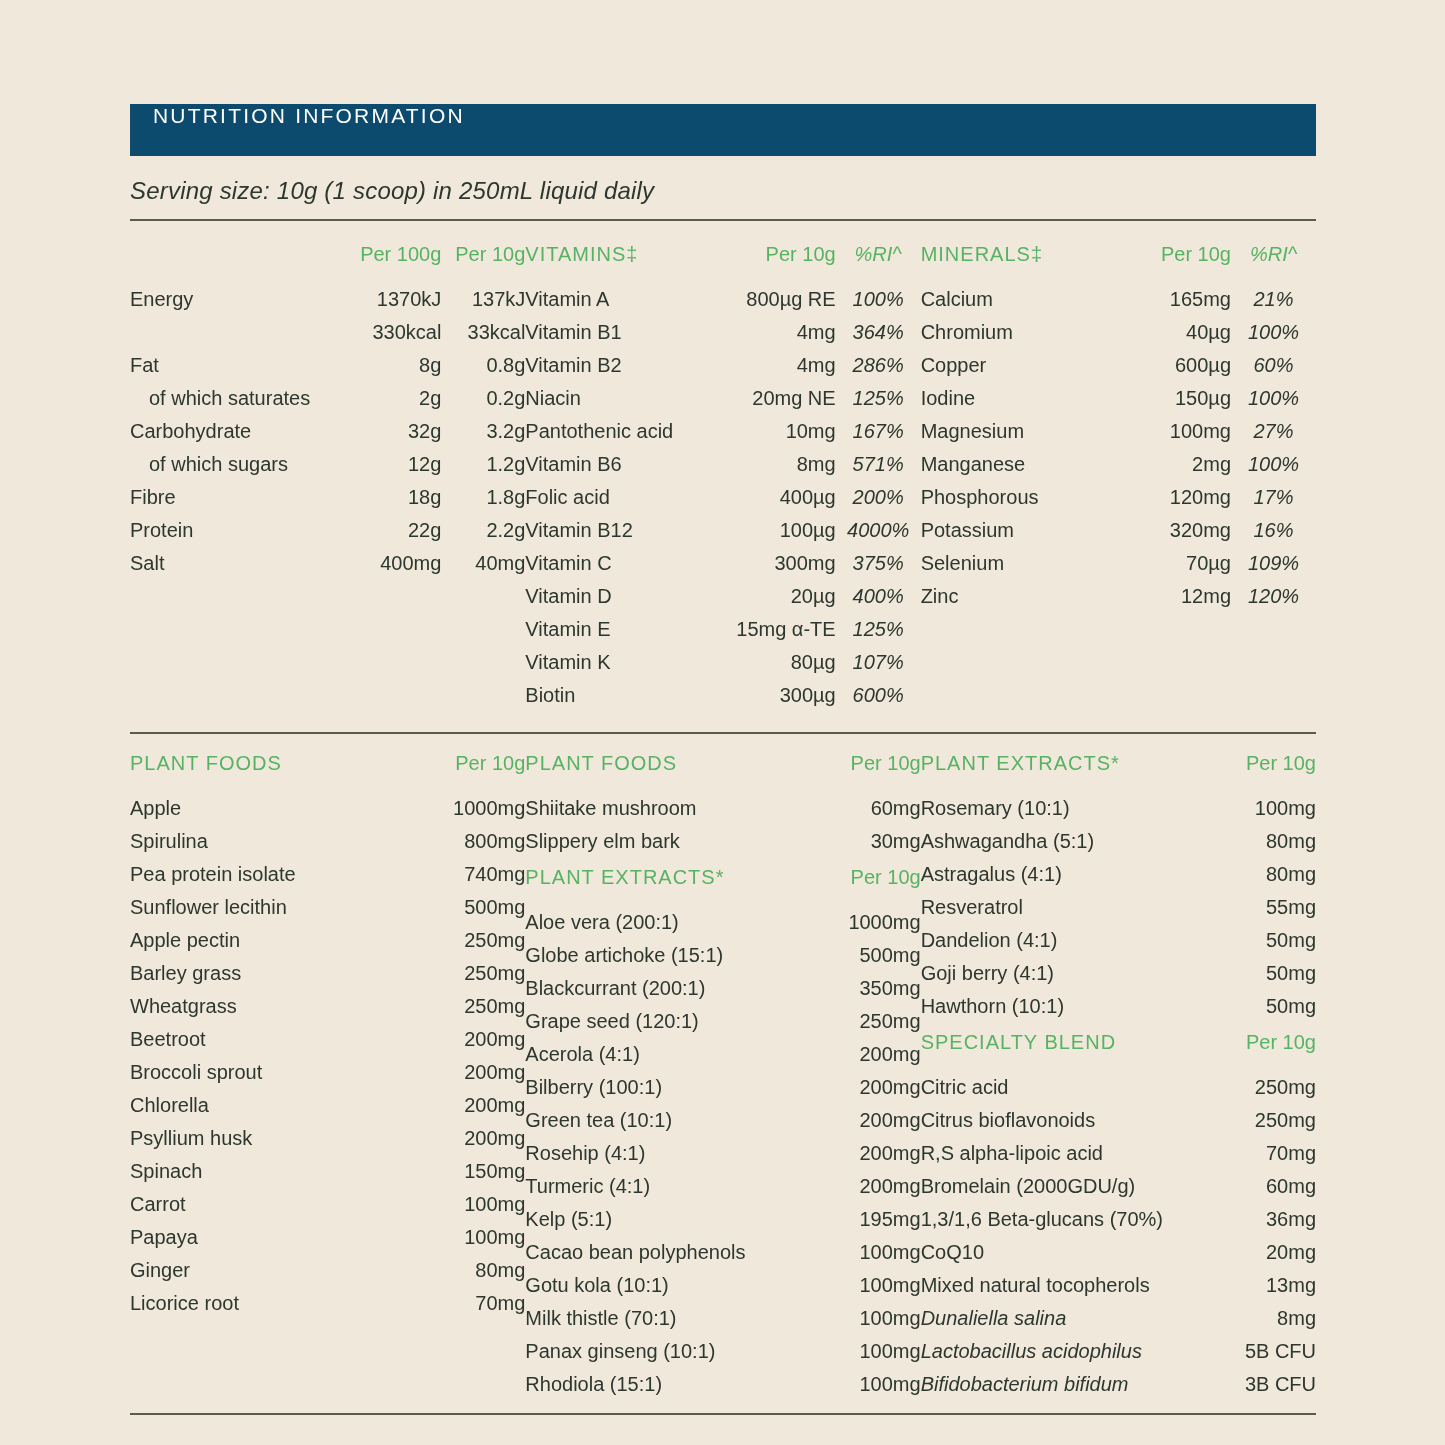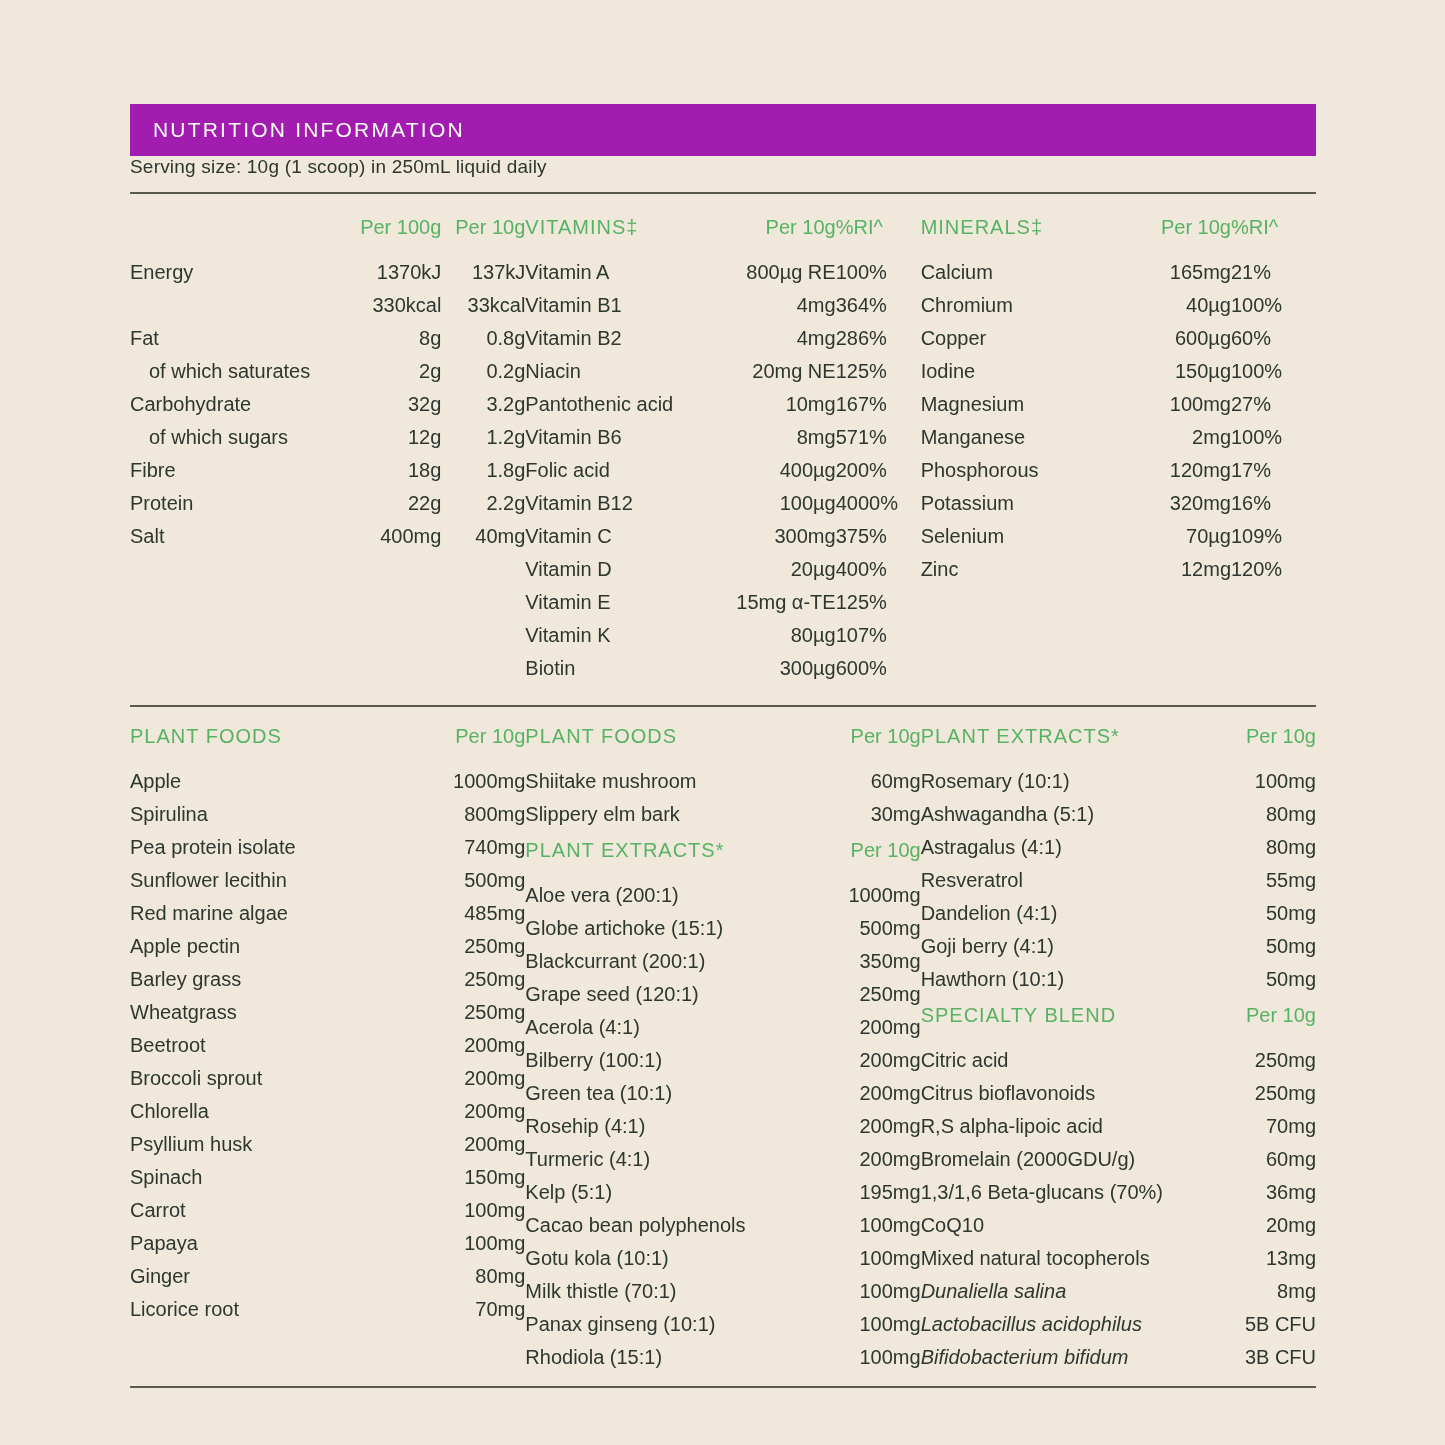--- a/index.html
+++ b/index.html
@@ -2,41 +2,41 @@
 <html><head>
 <meta charset="utf-8">
 <style>
   html,body{margin:0;padding:0;}
   body{
     width:1445px;height:1445px;position:relative;overflow:hidden;
     background:#f0e8da;color:#2d372f;
     font-family:"Liberation Sans",sans-serif;
   }
   .content{position:absolute;left:130px;top:104px;width:1186px;}
-  .title-bar{height:52px;background:#a21caf;display:flex;align-items:center;padding-left:23px;box-sizing:border-box;}
+  .title-bar{height:52px;background:#0c4a6e;display:flex;align-items:flex-start;padding-left:23px;box-sizing:border-box;}
   .title-bar span{color:#ffffff;font-size:21px;letter-spacing:2.2px;font-weight:500;}
-  .serving{font-size:19px;letter-spacing:.2px;font-weight:500;}
+  .serving{margin-top:21px;font-size:24px;letter-spacing:.2px;font-weight:500;font-style:italic;}
   .divider{height:0;border-top:2px solid #5b5a50;}
   .d1{margin-top:14px;}
   .d2{margin-top:20px;}
   .d3{margin-top:12px;}
   .grid{display:grid;grid-template-columns:1fr 1fr 1fr;}
   .top-grid{margin-top:17px;}
   .bottom-grid{margin-top:13px;}
   .trow{display:flex;height:33px;align-items:center;font-size:20px;white-space:nowrap;font-weight:500;}
   .rows{margin-top:12px;}
   .sec:not(:first-child){margin-top:3px;}
   .lbl{flex:1;overflow:hidden;}
   .indent{padding-left:19px;}
   .num{text-align:right;}
   .v1{width:100px;}
   .v2{width:84px;}
   .val{flex:0 0 auto;min-width:110px;text-align:right;}
   .pair .val{min-width:0;}
-  .ri{width:85px;text-align:left;}
+  .ri{width:85px;text-align:center;font-style:italic;}
   .green{color:#57b363;}
   .g-ls{letter-spacing:1px;}
   .italic{font-style:italic;}
 </style>
 </head>
 <body>
 
 <div class="content">
 
   <div class="title-bar">
@@ -261,24 +261,20 @@
             </div>
             <div class="trow pair">
               <span class="lbl">Pea protein isolate</span>
               <span class="val">740mg</span>
             </div>
             <div class="trow pair">
               <span class="lbl">Sunflower lecithin</span>
               <span class="val">500mg</span>
             </div>
             <div class="trow pair">
-              <span class="lbl">Red marine algae</span>
-              <span class="val">485mg</span>
-            </div>
-            <div class="trow pair">
               <span class="lbl">Apple pectin</span>
               <span class="val">250mg</span>
             </div>
             <div class="trow pair">
               <span class="lbl">Barley grass</span>
               <span class="val">250mg</span>
             </div>
             <div class="trow pair">
               <span class="lbl">Wheatgrass</span>
               <span class="val">250mg</span>

